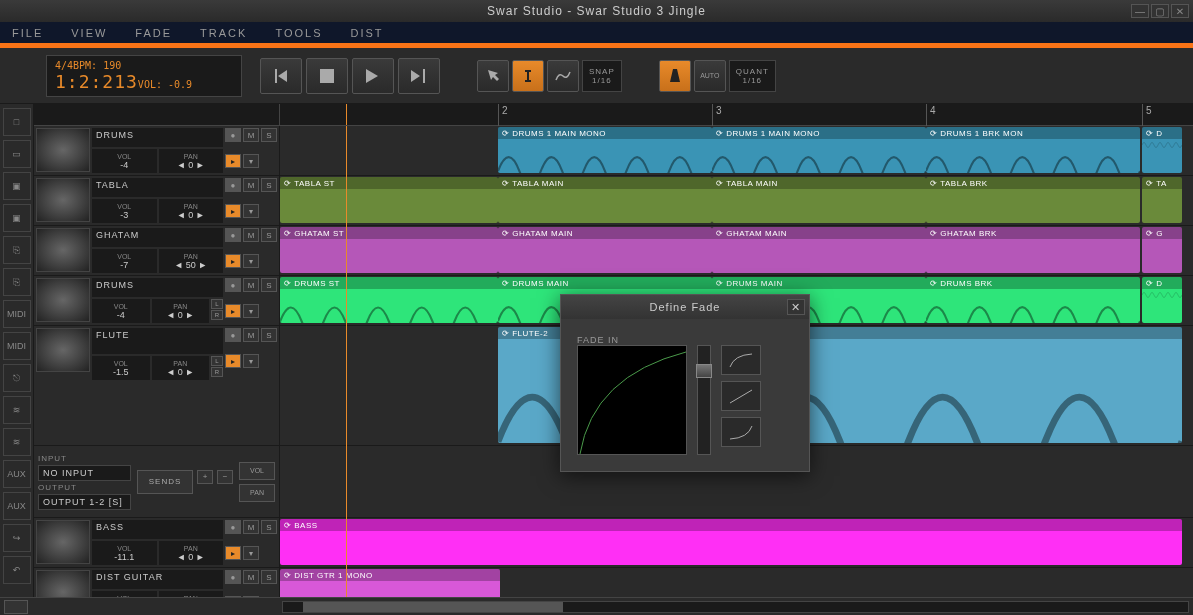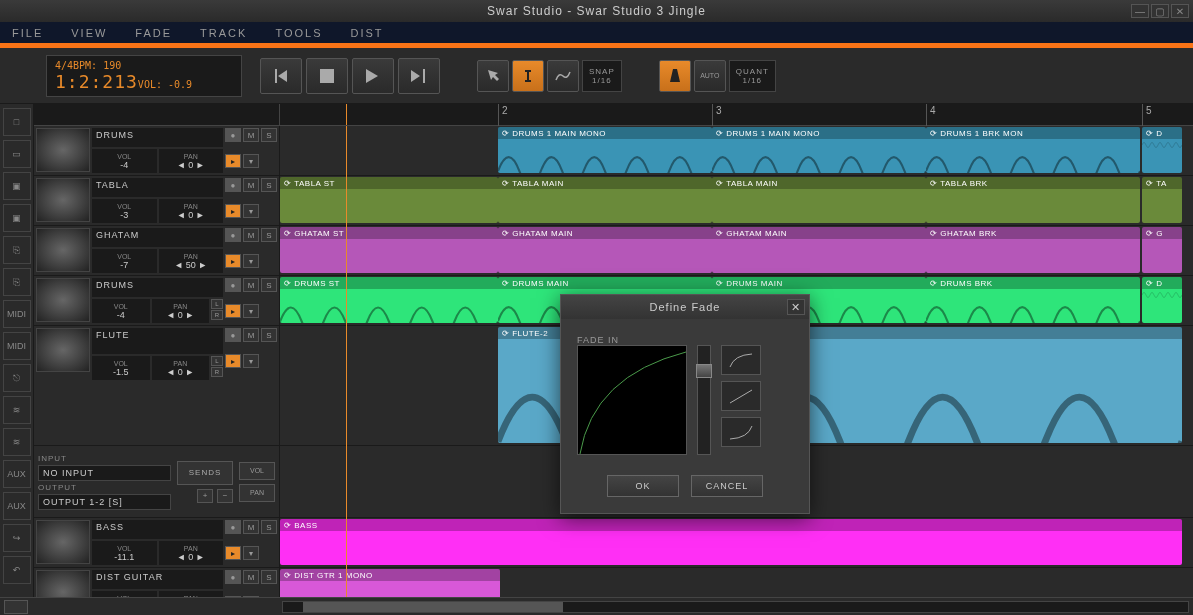--- a/index.html
+++ b/index.html
@@ -508,21 +508,21 @@
           </div>
         </div>
         <div class="track io-panel" style="height: 72px;">
   <div class="track-header" style="width:246px">
     <div class="io-box">
       <div class="io-label">INPUT</div>
       <div class="io-field">NO INPUT</div>
       <div class="io-label">OUTPUT</div>
       <div class="io-field">OUTPUT 1-2 [S]</div>
     </div>
-    <div style="display:flex;flex-direction:column;gap:4px;margin-left:4px">
+    <div style="display:flex;flex-direction:row;gap:4px;margin-left:4px">
       <div class="sends-box">SENDS</div>
       <div style="display:flex;gap:4px;justify-content:flex-end">
         <div class="track-btn">+</div>
         <div class="track-btn">−</div>
       </div>
     </div>
     <div style="display:flex;flex-direction:column;gap:4px;margin-left:4px">
       <div class="small-btn">VOL</div>
       <div class="small-btn">PAN</div>
     </div>
@@ -640,18 +640,14 @@
               <path d="M4 17 L26 4" fill="none" stroke="#aaa"></path>
             </svg>
           </div>
         <div class="fade-curve-btn">
             <svg width="30" height="20">
               <path d="M4 17 Q22 16 26 4" fill="none" stroke="#aaa"></path>
             </svg>
           </div>
       </div>
     </div>
-    <div class="dialog-buttons">
-      <div class="dialog-btn">OK</div>
-      <div class="dialog-btn">CANCEL</div>
-    </div>
   </div>
 </div>
 
 </body></html>

